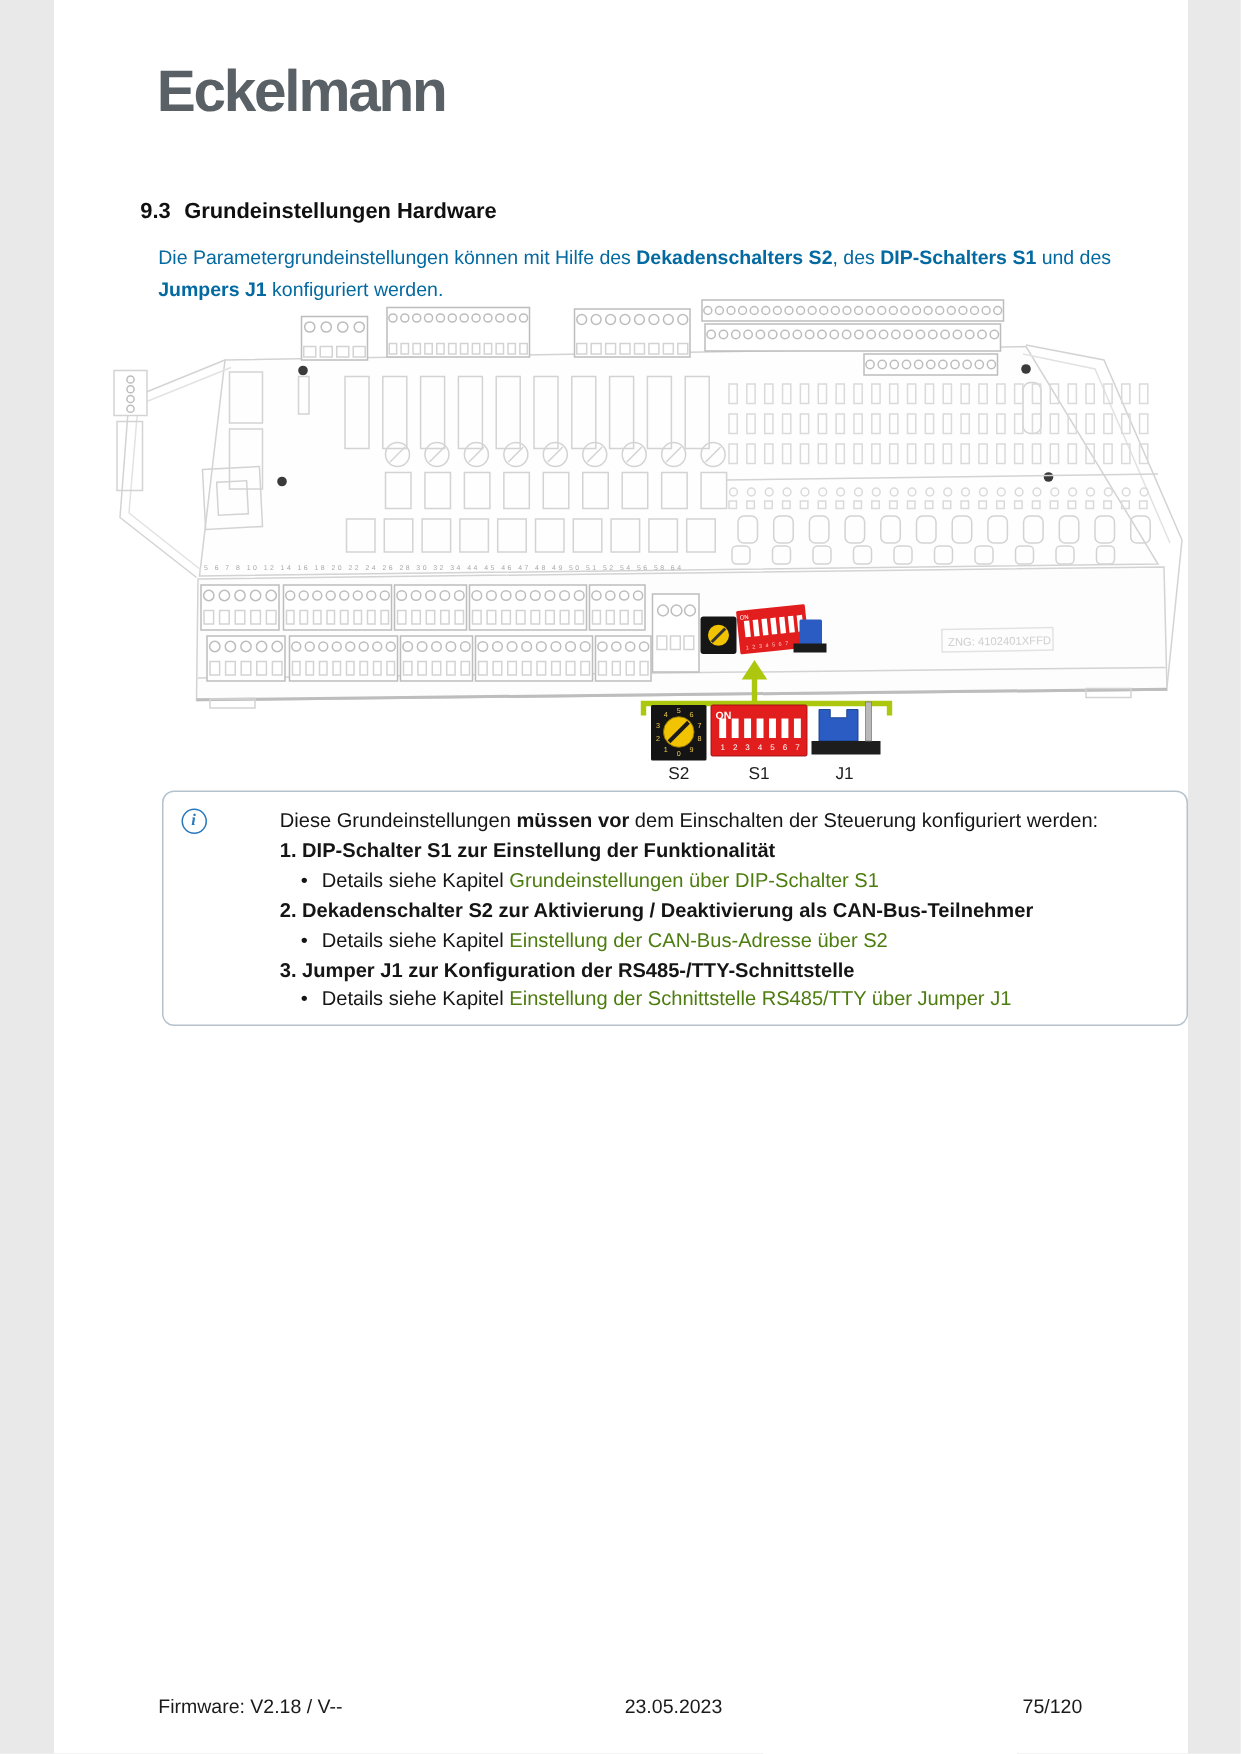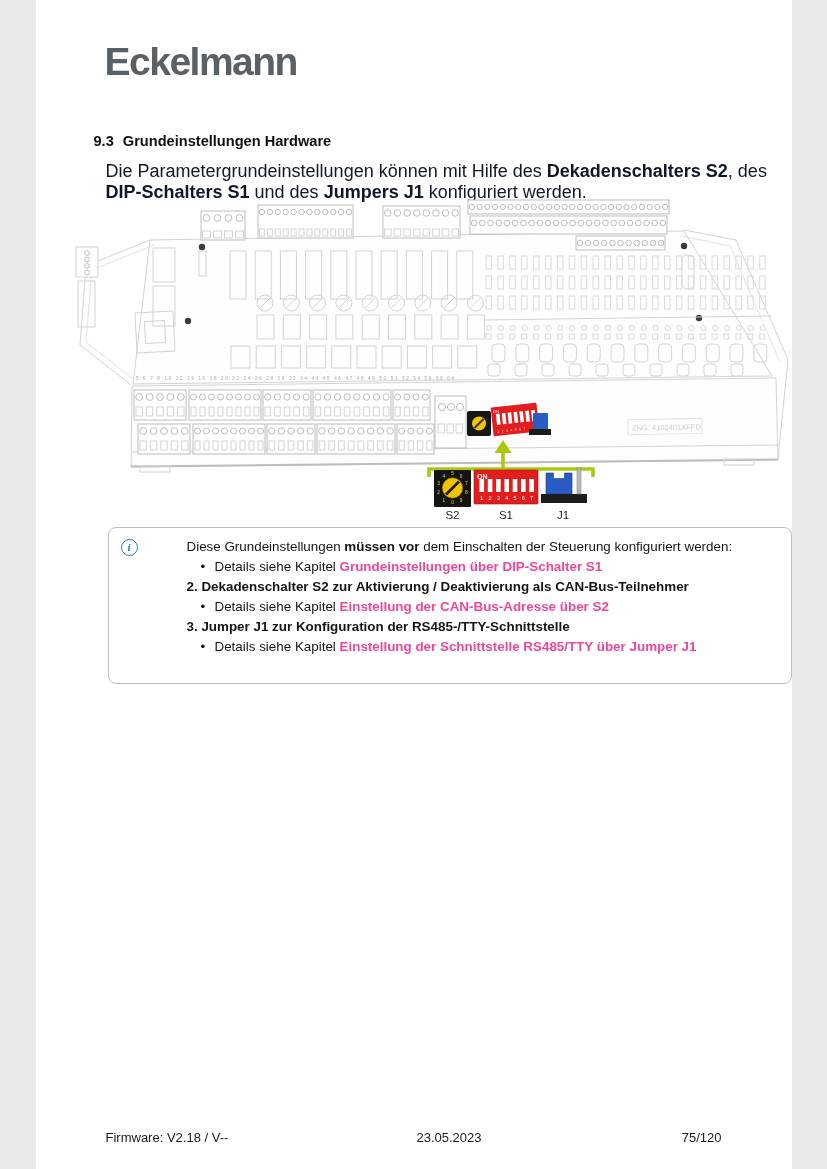--- a/index.html
+++ b/index.html
@@ -1,36 +1,36 @@
 <!DOCTYPE html>
 <html><head>
 <meta charset="utf-8">
 <style>
   html,body{margin:0;padding:0;background:#e9e9e9;}
   .page{position:relative;width:756px;height:1169px;background:#ffffff;margin:0 auto;
         font-family:"Liberation Sans",sans-serif;color:#151515;overflow:hidden;}
   .abs{position:absolute;}
   .logo{left:69px;top:40px;font-size:39px;font-weight:bold;letter-spacing:-1.5px;color:#5a6166;}
   .h1{left:58px;top:133px;font-size:14.6px;font-weight:bold;color:#101010;display:flex;gap:9px;}
-  .para{left:70px;top:161px;width:690px;font-size:18px;line-height:21px;color:#0f172a;}
+  .para{left:70px;top:161px;width:690px;font-size:13px;line-height:21px;color:#0369a1;}
   b{font-weight:bold;}
   svg.diagram{position:absolute;left:0;top:0;width:827px;height:1169px;pointer-events:none;
         font-family:"Liberation Sans",sans-serif;}
   .note{left:72px;top:527px;width:684px;height:157px;box-sizing:border-box;
         border:1.5px solid #b5c2cc;border-radius:8px;background:#ffffff;
         padding:9px 14px 8px 12px;display:flex;gap:10px;font-size:13.4px;}
   .note-icon{flex:0 0 auto;width:15px;height:15px;margin-top:2px;border:1.5px solid #2878be;
         border-radius:50%;color:#2878be;display:flex;align-items:center;justify-content:center;
         font-family:"Liberation Serif",serif;font-style:italic;font-weight:bold;font-size:11px;line-height:1;}
   .note-body{flex:1;margin-left:39px;}
   .nline{line-height:19.9px;}
   .nhead{font-weight:bold;}
   .nbullet{margin-left:14px;}
   .bdot{display:inline-block;width:14px;}
-  .link{color:#ec4899;cursor:pointer;font-weight:bold;}
+  .link{color:#4d7c0f;cursor:pointer;}
   .footer{top:1118px;font-size:13px;color:#1a1a1a;margin-top:12px;}
   .f-left{left:70px;}
   .f-center{left:0;width:827px;text-align:center;}
   .f-right{right:70px;}
 </style>
 </head>
 <body>
 
 <div class="page">
 
@@ -628,20 +628,21 @@
         <text x="470" y="519" font-size="11.5" fill="#1c1c1c" text-anchor="middle">S1</text>
         <text x="527" y="519" font-size="11.5" fill="#1c1c1c" text-anchor="middle">J1</text>
       </g>
   </svg>
 
   <div class="abs note">
     <div class="note-icon">i</div>
     <div class="note-body">
       <div class="nline"><span>Diese Grundeinstellungen </span><b>müssen vor</b><span> dem Einschalten der Steuerung konfiguriert werden:</span></div>
 
+      <div class="nline nhead">1. DIP-Schalter S1 zur Einstellung der Funktionalität</div>
       <div class="nline nbullet"><span class="bdot">•</span><span>Details siehe Kapitel </span><span class="link">Grundeinstellungen über DIP-Schalter S1</span></div>
 
       <div class="nline nhead">2. Dekadenschalter S2 zur Aktivierung / Deaktivierung als CAN-Bus-Teilnehmer</div>
       <div class="nline nbullet"><span class="bdot">•</span><span>Details siehe Kapitel </span><span class="link">Einstellung der CAN-Bus-Adresse über S2</span></div>
 
       <div class="nline nhead">3. Jumper J1 zur Konfiguration der RS485-/TTY-Schnittstelle</div>
       <div class="nline nbullet"><span class="bdot">•</span><span>Details siehe Kapitel </span><span class="link">Einstellung der Schnittstelle RS485/TTY über Jumper J1</span></div>
     </div>
   </div>
 

